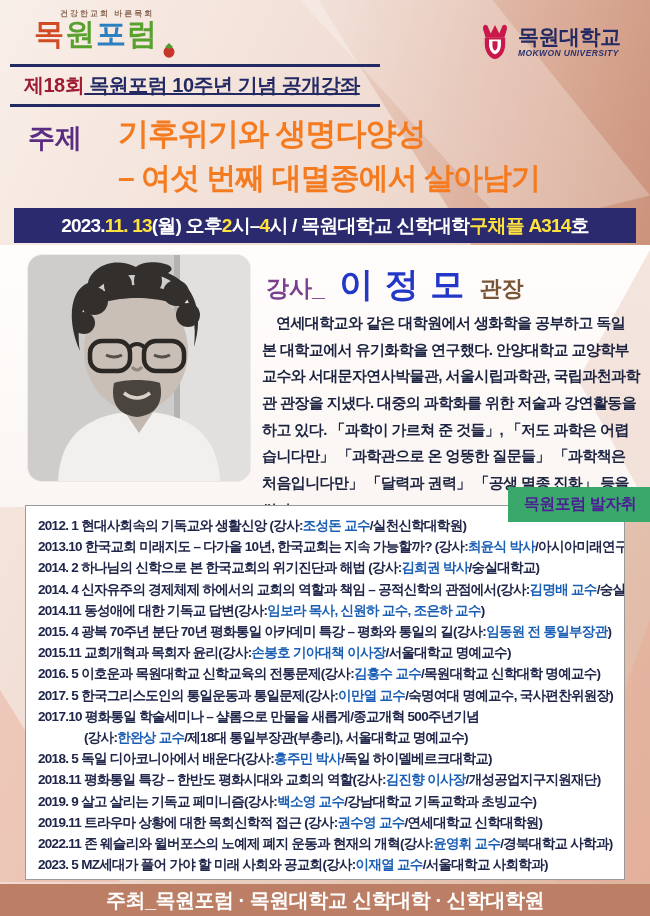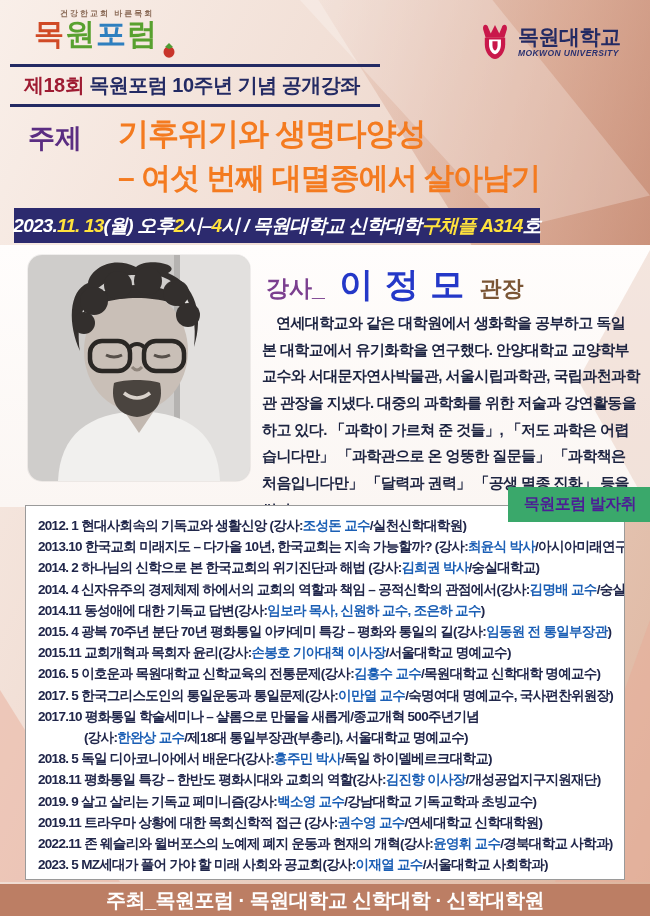--- a/index.html
+++ b/index.html
@@ -27,28 +27,28 @@
   .seg-lr{color:#d04a26;} .seg-lg{color:#58a12f;} .seg-lb{color:#2e7fbf;}
   .strawberry{display:inline-block;vertical-align:baseline;margin-left:2px;}
   .univ-logo{position:absolute;left:478px;top:18px;width:160px;height:48px;display:flex;align-items:center;}
   .univ-emblem{width:34px;height:40px;margin-right:6px;}
   .univ-name{font-size:21px;font-weight:bold;color:#232a63;line-height:1.05;letter-spacing:-.5px;white-space:nowrap;}
   .univ-name-en{font-size:8.5px;font-weight:bold;color:#2a3170;letter-spacing:.4px;font-style:italic;}
   
   .banner{position:absolute;left:0;top:64px;width:380px;}
   .banner-rule{height:3px;background:#232a63;margin-left:10px;}
   .banner-text{padding:5px 0 5px 24px;font-size:20px;font-weight:bold;letter-spacing:-.5px;white-space:nowrap;}
-  .banner-prefix{color:#9e1b32;} .banner-rest{color:#232a63;}
+  .banner-prefix{color:#9e1b32;} .banner-rest{color:#232a63;text-decoration:underline;}
   
   .topic-label{position:absolute;left:28px;top:120px;font-size:27px;font-weight:bold;color:#5b2d82;}
   .topic-line1{position:absolute;left:118px;top:113px;font-size:31px;font-weight:bold;color:#f47b20;letter-spacing:-1px;white-space:nowrap;}
   .topic-line2{position:absolute;left:118px;top:158px;font-size:30px;font-weight:bold;color:#f47b20;letter-spacing:-1px;white-space:nowrap;}
   
-  .event-bar{position:absolute;left:14px;top:208px;width:526px;height:35px;background:#2c2a6e;
-    display:flex;align-items:center;justify-content:center;font-size:19px;font-weight:bold;letter-spacing:-.8px;white-space:nowrap;font-style:italic;}
+  .event-bar{position:absolute;left:14px;top:208px;width:622px;height:35px;background:#2c2a6e;
+    display:flex;align-items:center;justify-content:center;font-size:19px;font-weight:bold;letter-spacing:-.8px;white-space:nowrap;}
   .seg-w{color:#ffffff;} .seg-y{color:#ffe23c;}
   
   .photo{position:absolute;left:28px;top:255px;width:222px;height:226px;border-radius:14px;overflow:hidden;
     box-shadow:0 0 0 1px rgba(0,0,0,.06);}
   .speaker-head{position:absolute;left:266px;top:262px;white-space:nowrap;}
   .speaker-label{font-size:23px;font-weight:bold;color:#7b3f8f;margin-top:32px;}
   .speaker-name{font-size:34px;font-weight:bold;color:#2438c8;letter-spacing:1px;margin:0 10px;}
   .speaker-title{font-size:22px;font-weight:bold;color:#7a5535;}
   .speaker-bio{position:absolute;left:262px;top:310px;width:378px;font-size:15px;font-weight:bold;
     color:#1c2340;line-height:1.78;letter-spacing:-.6px;text-indent:14px;text-align:left;}

